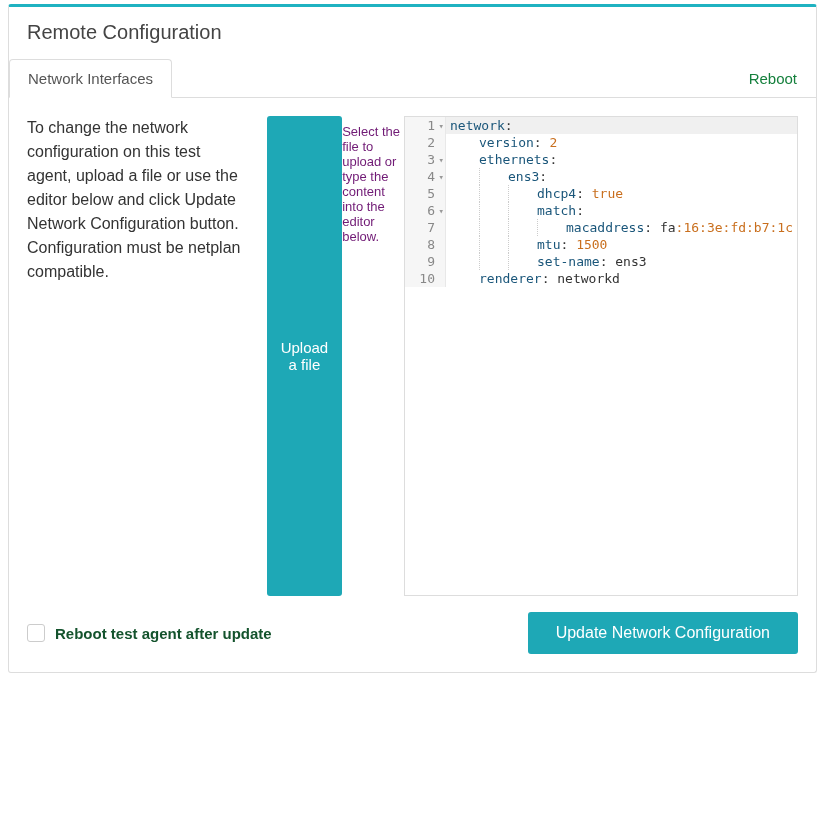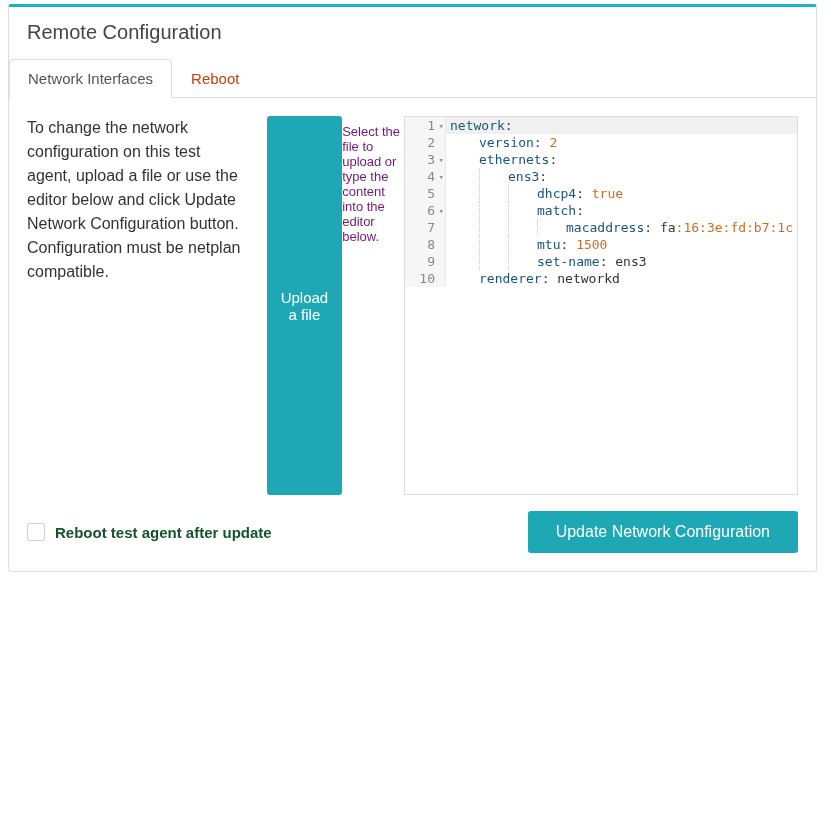--- a/index.html
+++ b/index.html
@@ -10,37 +10,38 @@
     width: 825px;
     height: 815px;
     overflow: hidden;
   }
   .card {
     margin: 4px 8px 8px 8px;
     border: 1px solid #ddd;
     border-top: 3px solid #1fb2c1;
     border-radius: 3px;
     background: #fff;
-    height: 568px;
+    height: 669px;
     display: flex;
     flex-direction: column;
   }
   .card-header {
     padding: 14px 18px 14px 18px;
     font-size: 20px;
     color: #444;
   }
   .tabs {
     display: flex;
     border-bottom: 1px solid #ddd;
+    justify-content: space-between;
   }
   .tab {
     padding: 10px 18px;
     font-size: 15px;
-    color: #c2410c;
+    color: #15803d;
     cursor: pointer;
     border: 1px solid transparent;
     border-bottom: none;
     position: relative;
     top: 1px;
   }
   .tab.active {
     color: #555;
     border-color: #ddd;
     border-bottom: 1px solid #fff;

